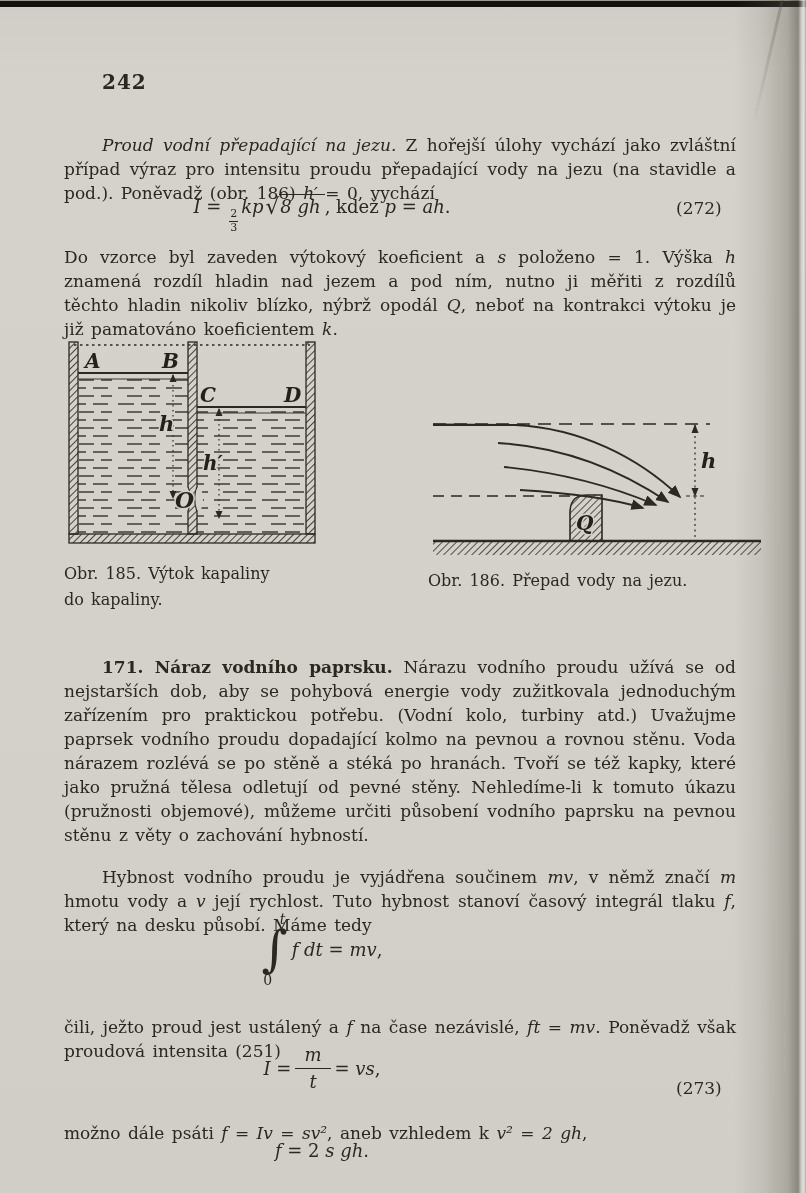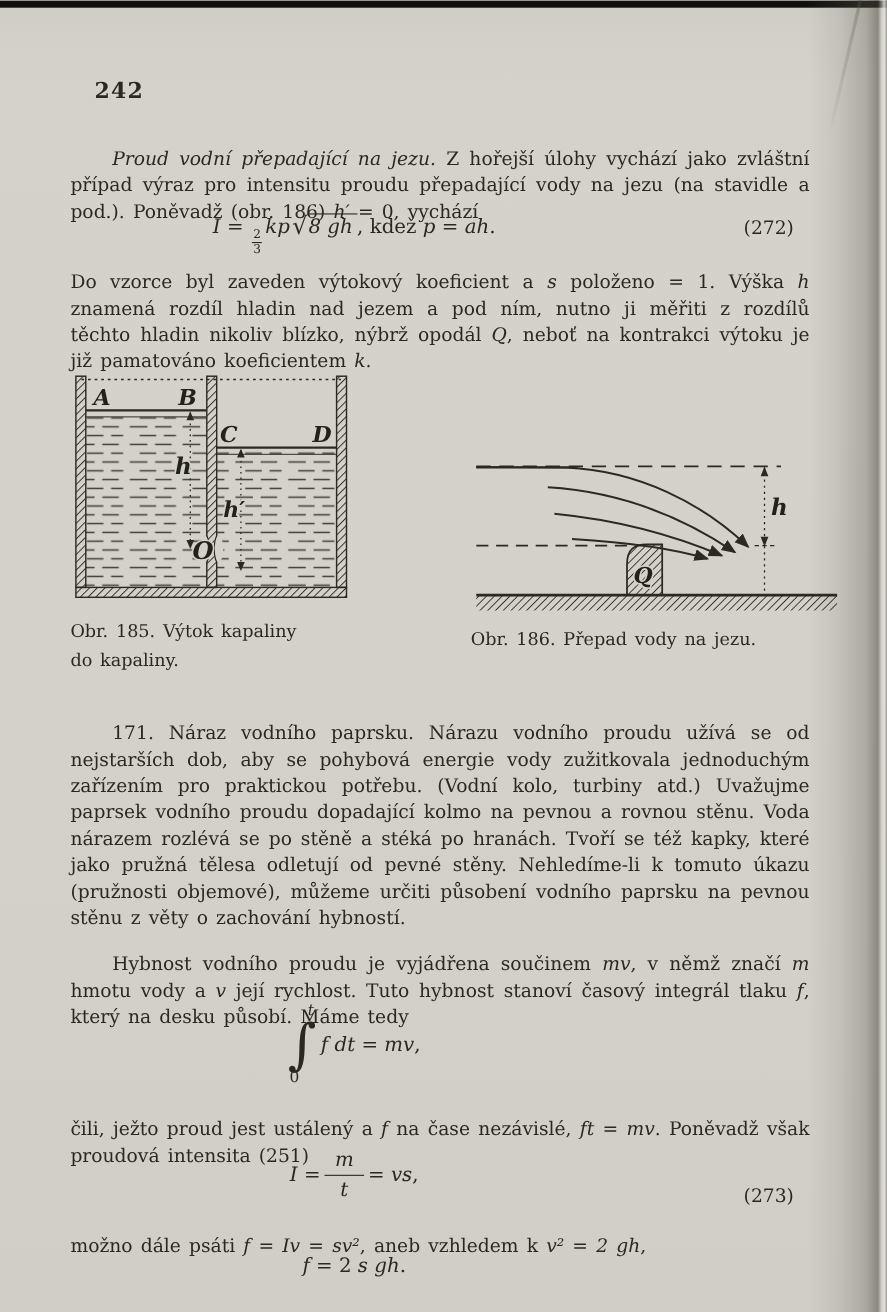--- a/index.html
+++ b/index.html
@@ -16,26 +16,26 @@
       rgba(115,110,100,0) 0%,
       rgba(115,110,100,0.14) 38%,
       rgba(100,95,85,0.34) 74%,
       rgba(70,66,58,0.50) 89%,
       rgba(205,203,197,0.55) 93.5%,
       rgba(228,227,223,0.85) 97%,
       rgba(165,162,154,0.75) 100%);}
   .crease{position:absolute;top:-8px;right:36px;width:3px;height:135px;
     transform:rotate(13deg);pointer-events:none;
     background:linear-gradient(180deg,rgba(90,86,78,0.35),rgba(90,86,78,0));}
-  .page-number{position:absolute;top:70px;left:86px;font-size:20px;font-weight:bold;letter-spacing:1px;}
+  .page-number{position:absolute;top:70px;left:102px;font-size:20px;font-weight:bold;letter-spacing:1px;}
   .para{position:absolute;left:64px;width:672px;font-size:17px;line-height:24px;
     text-align:justify;word-spacing:2px;}
   .indent{text-indent:38px;}
   .seg-i{font-style:italic;}
-  .seg-b{font-weight:normal;}
+  .seg-b{font-weight:bold;}
   
   .eq{position:absolute;left:64px;width:516px;text-align:center;font-size:18px;line-height:30px;}
   .eq-num{position:absolute;left:676px;font-size:17px;}
   .frac{display:inline-flex;flex-direction:column;vertical-align:-4px;font-size:11px;
     line-height:1.05;text-align:center;margin:0 3px 0 2px;}
   .frac .fnum{border-bottom:1px solid currentColor;padding:0 1px 1px;}
   .sqrt{display:inline-block;white-space:nowrap;margin-left:2px;}
   .sqrt-sign{font-style:normal;font-size:1.2em;vertical-align:-1px;}
   .radicand{font-style:italic;border-top:1.5px solid currentColor;padding:1px 4px 0 1px;}
   .int-eq{position:absolute;left:64px;width:516px;display:flex;justify-content:center;

